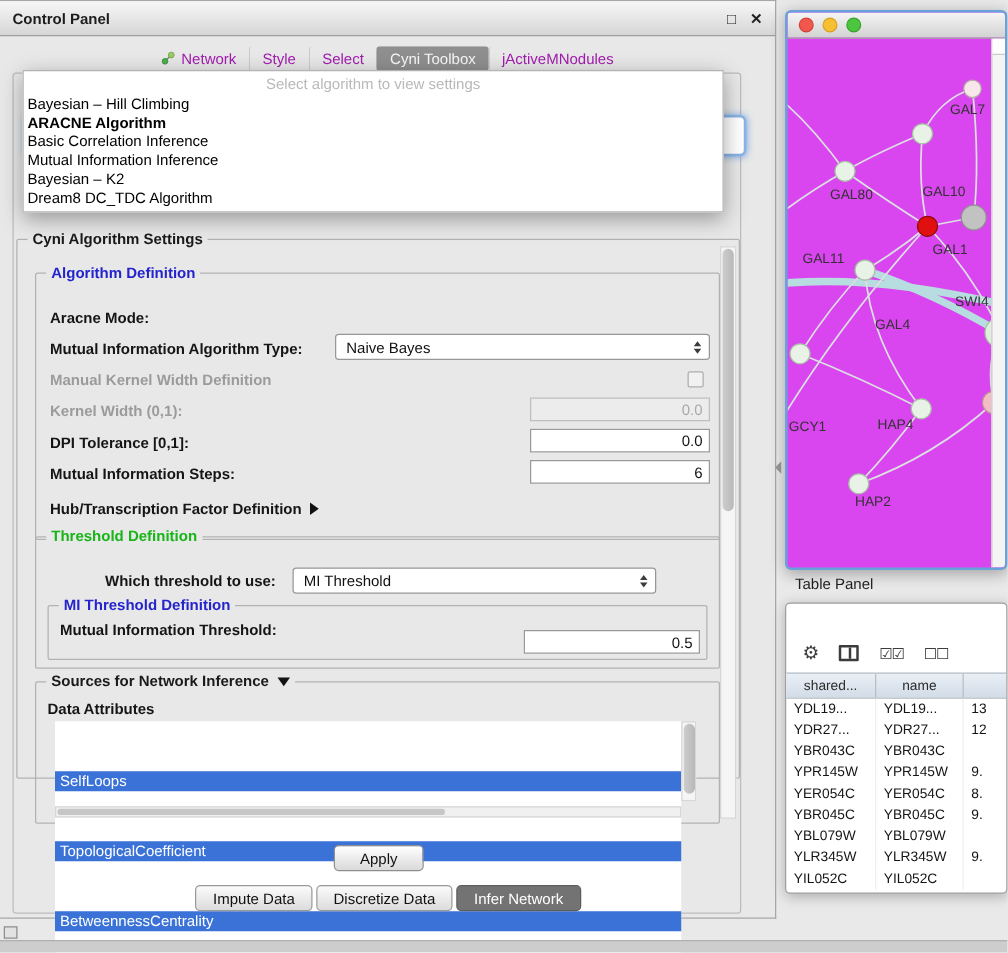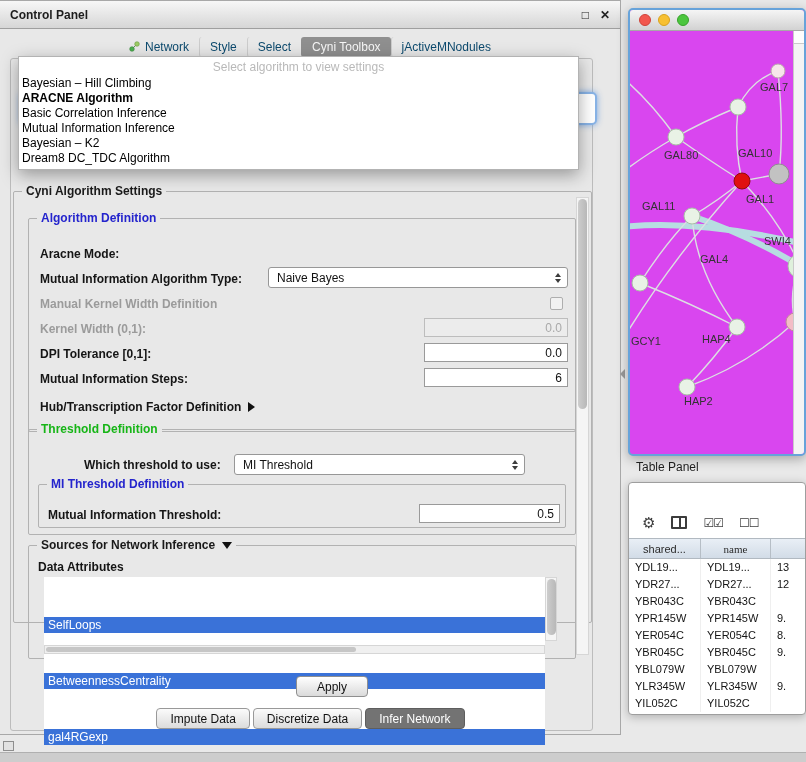--- a/index.html
+++ b/index.html
@@ -10,21 +10,21 @@
   
   #control-panel{position:absolute;left:0;top:0;width:621px;height:735px;background:#e8e8e8;border:1px solid #a8a8a8;border-left:none;}
   #cp-titlebar{position:absolute;left:0;top:0;width:100%;height:28px;background:linear-gradient(#f7f7f7,#d6d6d6);border-bottom:1px solid #9f9f9f;display:flex;align-items:center;padding:0 10px;}
   #cp-title{font-weight:bold;font-size:12px;color:#1d1d1d;}
   .cp-winbtns{margin-left:auto;display:flex;gap:11px;font-size:12px;color:#222;}
   .cp-winbtns span{cursor:default;}
   .cp-winbtns .x{font-weight:bold;}
 
   
   #cp-tabs{position:absolute;left:0;top:35px;width:100%;height:21px;display:flex;justify-content:center;align-items:center;}
-  .tab{padding:2px 10px;font-size:12px;color:#0c4a6e;display:flex;align-items:center;gap:5px;border-radius:3px;height:20px;}
+  .tab{padding:2px 10px;font-size:12px;color:#a21caf;display:flex;align-items:center;gap:5px;border-radius:3px;height:20px;}
   .tab + .tab{border-left:1px solid #cccccc;border-radius:3px;}
   .tab.active{background:var(--active-tab-gray,#8f8f8f);color:#f7f7f7;border-left-color:transparent;}
   .tabicon svg{display:block;}
 
   #cp-content-border{position:absolute;left:10px;top:57px;width:583px;height:673px;border:1px solid #bcbcbc;border-radius:3px;background:#e8e8e8;}
 
   
   #algo-combo{position:absolute;left:20px;top:91px;width:577px;height:33px;background:#ffffff;border:2px solid var(--focus-ring-blue,#88b3e6);border-radius:5px;box-shadow:0 0 6px rgba(110,160,225,.9);z-index:5;}
 
   
@@ -59,21 +59,21 @@
   .vscroll{position:absolute;background:#f5f5f5;border:1px solid #d6d6d6;}
   .vthumb{margin:1px auto 0 auto;width:9px;background:linear-gradient(90deg,#cdcdcd,#b8b8b8);border-radius:5px;}
   .hscroll{position:absolute;background:#f0f0f0;border:1px solid #d6d6d6;}
   .hthumb{margin-top:1px;margin-left:1px;height:5px;background:#c6c6c6;border-radius:3px;}
 
   
   #src-list{position:absolute;left:44px;top:576px;width:501px;background:#fff;}
   .src-item{height:16px;line-height:16px;background:var(--selection-blue,#3a72d8);color:#fff;font-size:12px;padding-left:4px;margin-top:40px;}
 
   
-  .pushbtn{position:absolute;height:21px;border:1px solid #8f8f8f;border-radius:4px;background:linear-gradient(#ffffff,#dadada);font-size:12px;display:flex;align-items:center;justify-content:center;color:#111;box-shadow:inset 0 1px 0 #fff;margin-left:29px;}
+  .pushbtn{position:absolute;height:21px;border:1px solid #8f8f8f;border-radius:4px;background:linear-gradient(#ffffff,#dadada);font-size:12px;display:flex;align-items:center;justify-content:center;color:#111;box-shadow:inset 0 1px 0 #fff;}
   #bottom-tabs{position:absolute;left:0;top:707px;width:621px;display:flex;justify-content:center;gap:3px;}
   .seg{height:21px;padding:0 13px;line-height:20px;border:1px solid #999999;border-radius:4px;background:linear-gradient(#fbfbfb,#dcdcdc);font-size:12px;color:#111;}
   .seg.active{background:var(--infer-tab-gray,#737373);color:#fff;border-color:#5e5e5e;}
 
   
   #splitter-arrow{position:absolute;left:620px;top:369px;width:0;height:0;border-top:5px solid transparent;border-bottom:5px solid transparent;border-right:5px solid #9a9a9a;}
 
   
   #net-window{position:absolute;left:628px;top:8px;width:178px;height:448px;border:2px solid #67a3da;border-radius:5px;background:#d946ef;box-shadow:0 3px 12px rgba(0,0,0,.3);overflow:hidden;}
   #net-titlebar{position:absolute;left:0;top:0;width:100%;height:21px;background:linear-gradient(#f5f5f5,#d2d2d2);border-bottom:1px solid #a8a8a8;display:flex;align-items:center;gap:7px;padding-left:9px;}
@@ -90,21 +90,21 @@
   #table-window{position:absolute;left:628px;top:482px;width:178px;height:233px;background:#fff;border:1px solid #9e9e9e;border-radius:4px;box-shadow:0 2px 10px rgba(0,0,0,.25);overflow:hidden;}
   #tbl-toolbar{position:absolute;left:0;top:0;width:100%;height:55px;}
   #tbl-icons{position:absolute;left:13px;bottom:8px;display:flex;align-items:center;gap:16px;}
   .tool-glyph{font-size:15px;color:#3c3c3c;line-height:1;}
   .tool-glyph.small{font-size:12px;letter-spacing:-1px;}
   .colicon{width:16px;height:13px;border:2px solid #3c3c3c;border-radius:1px;position:relative;display:inline-block;}
   .colicon::after{content:"";position:absolute;left:50%;top:0;bottom:0;border-left:2px solid #3c3c3c;}
   #tbl-head{position:absolute;left:0;top:55px;width:100%;height:21px;display:flex;background:linear-gradient(#e9eff6,#d2dce7);border-top:1px solid #b1b9c1;border-bottom:1px solid #b1b9c1;}
   .th{font-size:11px;color:#2b2b2b;display:flex;align-items:center;justify-content:center;border-right:1px solid #b6bec6;height:100%;}
   .th:nth-child(1){width:72px;}
-  .th:nth-child(2){width:70px;font-family:Liberation Serif, serif;}
+  .th:nth-child(2){width:70px;}
   .th:nth-child(3){flex:1;border-right:none;}
   #tbl-body{position:absolute;left:0;top:76px;width:100%;}
   .trow{display:flex;height:17px;align-items:center;}
   .td{font-size:11px;color:#141414;padding-left:6px;white-space:nowrap;overflow:hidden;height:100%;line-height:17px;border-right:1px solid #efefef;}
   .td:nth-child(1){width:72px;}
   .td:nth-child(2){width:70px;}
   .td:nth-child(3){flex:1;border-right:none;}
 
   
   #bottom-strip{position:absolute;left:0;top:752px;width:806px;height:10px;background:#cdcdcd;border-top:1px solid #b0b0b0;}
@@ -198,32 +198,33 @@
       <span>MI Threshold</span>
       <span class="combo-arrows">
           <i class="up"></i>
           <i class="dn"></i>
         </span>
     </div>
 
     <div class="group" style="left:38px;top:483px;width:528px;height:44px;">
       <span class="gtitle blue">MI Threshold Definition</span>
     </div>
-    <span class="lbl" style="left:48px;top:507px;">Mutual Information Threshold:</span>
+    <span class="lbl" style="left:48px;top:496px;">Mutual Information Threshold:</span>
     <input class="tin" style="left: 419px; top: 503px; width: 141px;" value="0.5">
 
     <div class="group" style="left:28px;top:544px;width:548px;height:114px;">
       <span class="gtitle">
         <span>Sources for Network Inference</span>
         <i class="tri-dn"></i>
       </span>
     </div>
     <span class="lbl" style="left:38px;top:559px;">Data Attributes</span>
     <div id="src-list">
         <div class="src-item">SelfLoops</div>
+        <div class="src-item">TopologicalCoefficient</div>
         <div class="src-item">BetweennessCentrality</div>
         <div class="src-item">gal4RGexp</div>
       </div>
     <div class="vscroll" style="left:545px;top:576px;width:12px;height:64px;">
       <div class="vthumb" style="height:56px;"></div>
     </div>
     <div class="hscroll" style="left:44px;top:644px;width:501px;height:9px;">
       <div class="hthumb" style="width:310px;"></div>
     </div>
 

